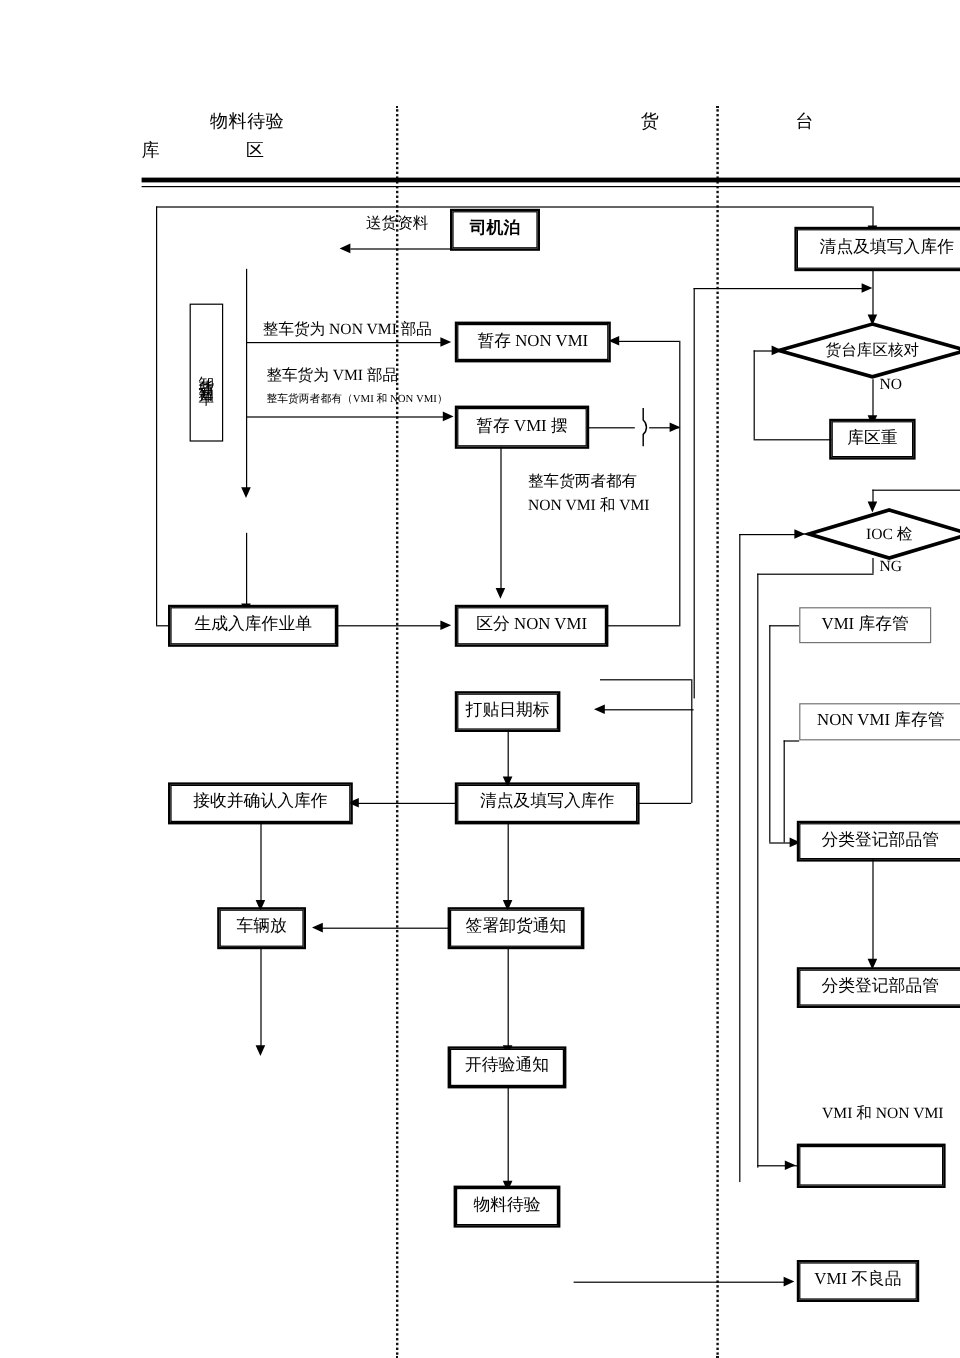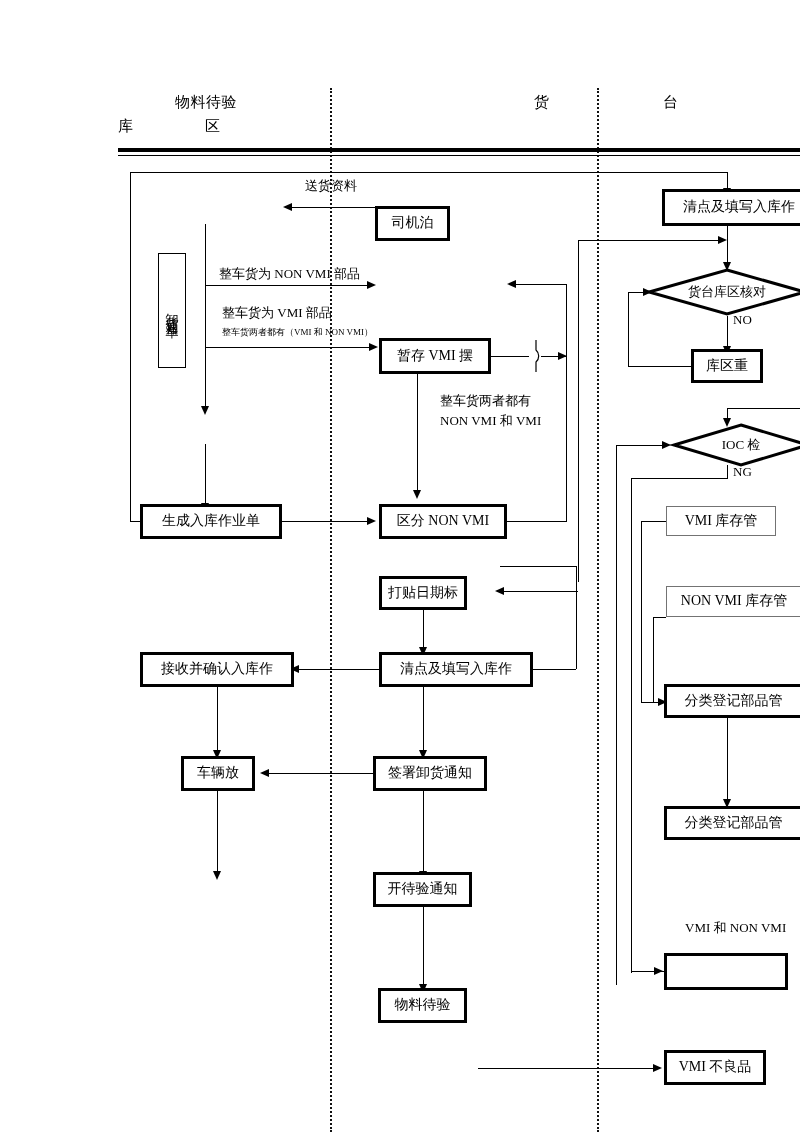--- a/index.html
+++ b/index.html
@@ -133,21 +133,21 @@
   <div class="header-rule" style="left:118px; top:148px; width:682px; height:4px;"></div>
   <div class="header-rule" style="left:118px; top:155px; width:682px; height:1px;"></div>
 
   <div class="ln v" style="left:130px; top:172px; height:349px;"></div>
   <div class="ln h" style="left:130px; top:172px; width:597px;"></div>
   <div class="ln v" style="left:727px; top:172px; height:18px;"></div>
   <div class="arrow down" style="left:723px; top:188px;"></div>
   <div class="ln h" style="left:130px; top:521px; width:12px;"></div>
 
 
-  <div class="node" style="left:377px; top:208px; width:71px; height:31px;">
+  <div class="node" style="left:377px; top:176px; width:71px; height:31px;font-weight:bold;">
     <span>司机泊</span>
   </div>
 
   <div class="node" style="left:664px; top:191px; width:150px; height:33px;">
     <span>清点及填写入库作</span>
   </div>
 
   <div class="ln h" style="left:292px; top:207px; width:85px;"></div>
   <div class="arrow left" style="left:283px; top:203px;"></div>
   <div class="ftext" style="left:305px; top:178px;">送货资料</div>
@@ -161,20 +161,23 @@
 
   <div class="ln h" style="left:205px; top:285px; width:168px;"></div>
   <div class="arrow right" style="left:367px; top:281px;"></div>
   <div class="ftext" style="left:219px; top:266px;">整车货为 NON VMI 部品</div>
 
   <div class="ln h" style="left:205px; top:347px; width:170px;"></div>
   <div class="arrow right" style="left:369px; top:343px;"></div>
   <div class="ftext" style="left:222px; top:305px;">整车货为 VMI 部品</div>
   <div class="ftext tiny" style="left:222px; top:327px;">整车货两者都有（VMI 和 NON VMI）</div>
 
+  <div class="node" style="left:381px; top:270px; width:126px; height:30px;">
+    <span>暂存 NON    VMI</span>
+  </div>
 
   <div class="node" style="left:381px; top:340px; width:108px; height:32px;">
     <span>暂存 VMI 摆</span>
   </div>
 
   <div class="ln v" style="left:205px; top:444px; height:62px;"></div>
   <div class="arrow down" style="left:201px; top:503px;"></div>
 
   <div class="node" style="left:142px; top:506px; width:138px; height:31px;">
     <span>生成入库作业单</span>

